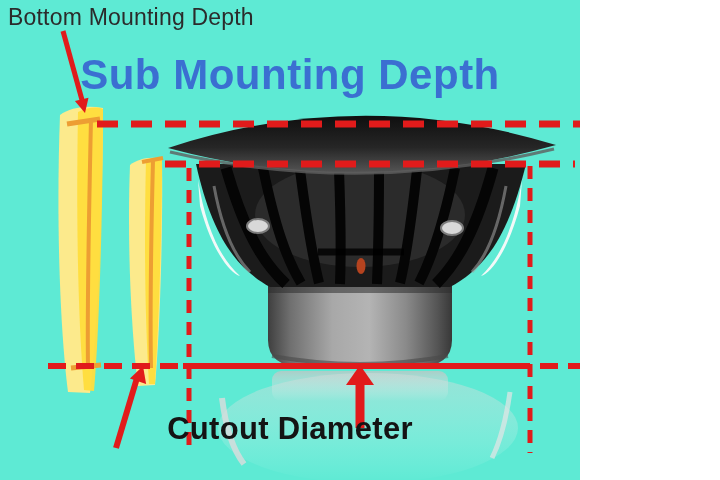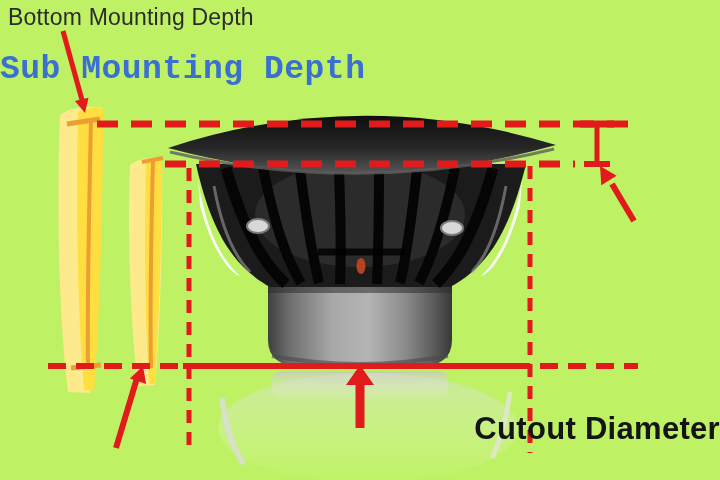--- a/index.html
+++ b/index.html
@@ -6,34 +6,34 @@
     --title-blue:#3b6fd1;
     --annotation-red:#e11b1b;
     --highlight-yellow:#ffdd3c;
     --highlight-pale-yellow:#fcea8c;
     --highlight-orange:#ed9e33;
     --label-text:#2b2b2b;
     --cutout-text:#141414;
   }
   html,body{margin:0;padding:0;background:#fff;}
   .canvas{
-    position:relative;width:720px;height:480px;overflow:hidden;background:#bef264;
+    position:relative;width:580px;height:480px;overflow:hidden;background:#5eead4;
     font-family:"Liberation Sans","DejaVu Sans",sans-serif;
   }
   .canvas svg{position:absolute;left:0;top:0;}
   .label{
     position:absolute;color:var(--label-text);font-size:23px;line-height:1.1;
     white-space:nowrap;letter-spacing:0.2px;
   }
   .page-title{
-    position:absolute;left:0;right:0;top:51px;
-    color:var(--title-blue);font-size:33px;font-weight:bold;letter-spacing:0.5px;font-family:Liberation Mono, monospace;
+    position:absolute;left:0;right:0;top:51px;text-align:center;
+    color:var(--title-blue);font-size:42px;font-weight:bold;letter-spacing:0.5px;
   }
   .cutout-label{
-    position:absolute;left:0;right:0;top:411px;text-align:right;
+    position:absolute;left:0;right:0;top:411px;text-align:center;
     color:var(--cutout-text);font-size:31px;font-weight:bold;letter-spacing:0.3px;
   }
 </style>
 </head>
 <body>
 
 <div class="canvas">
 
   <svg width="720" height="480" viewBox="0 0 720 480">
     <defs>

